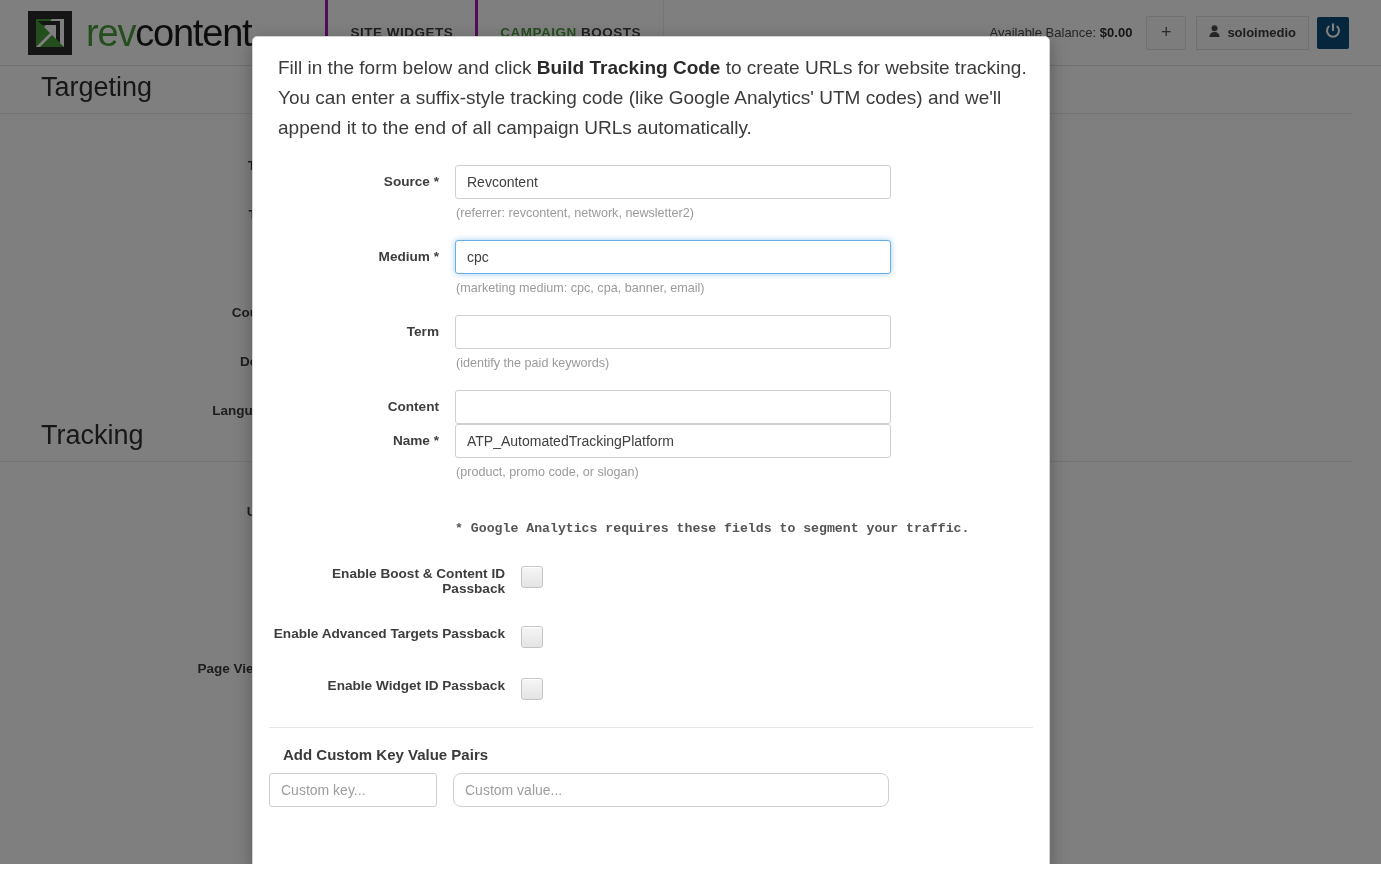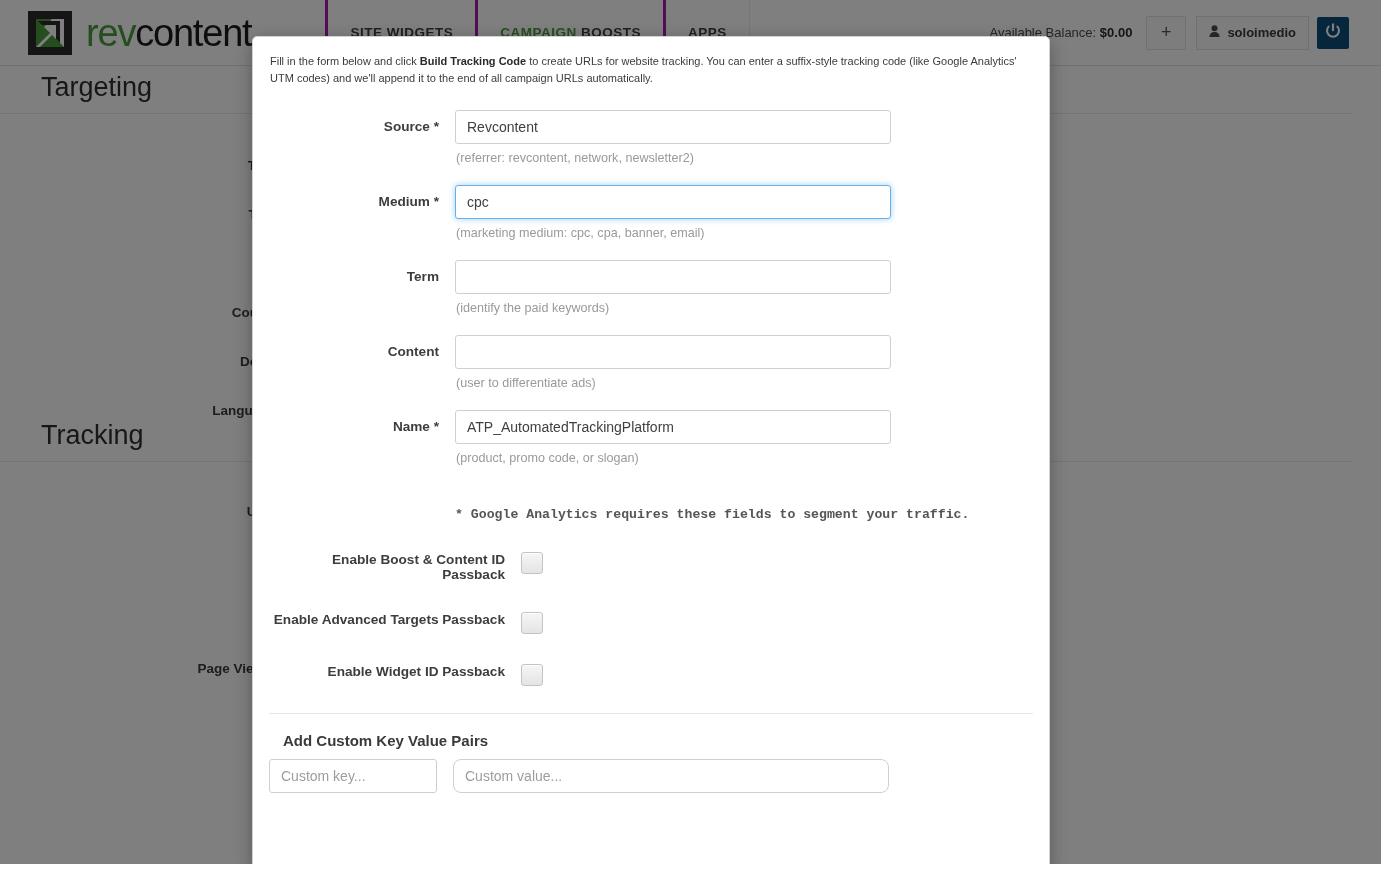--- a/index.html
+++ b/index.html
@@ -101,22 +101,22 @@
     border-bottom: 1px solid #e5e5e5;
   }
   .modal-title { font-size: 15.5px; font-weight: 700; color: #4a4a4a; }
   .modal-close {
     margin-left:auto; font-size: 20px; line-height:1; color: #c9c9c9; font-weight: 400;
     padding: 2px 4px;
   }
   .modal-body { padding: 16px 16px 0 16px; }
 
   .intro {
-    font-size: 11px; color: #3b3b3b; line-height: 1.58;
-    margin: 0 0 22px 0; padding: 0 1px;
+    font-size: 19px; color: #3b3b3b; line-height: 1.58;
+    margin: 0 0 22px 8px; padding: 0 1px;
   }
   .intro b { font-weight: 700; color: #2a2a2a; }
 
   
   .frow { display: flex; align-items: flex-start; margin-bottom: 0; }
   .frow .lbl {
     width: 186px; flex: 0 0 186px;
     text-align: right; padding-right: 16px; padding-top: 9px;
     font-size: 13.6px; font-weight: 700; color: #3d3d3d;
   }
@@ -186,23 +186,20 @@
           </svg>
         </div>
         <div class="brand-word"><span class="grn">rev</span><span>content</span></div>
       </div>
 
       <div class="mainnav">
         <div class="navitem">
             <span>SITE WIDGETS</span>
           </div>
         <div class="navitem"><span class="grn">CAMPAIGN</span>&nbsp;<span>BOOSTS</span></div>
-        <div class="navitem">
-            <span>APPS</span>
-          </div>
       </div>
 
       <div class="topright">
         <div class="balance"><span>Available Balance:</span> <b>$0.00</b></div>
         <div class="plusbtn">
             <span>+</span>
           </div>
         <div class="userbtn">
           <span>
             <svg width="11" height="12" viewBox="0 0 11 12">
@@ -275,21 +272,20 @@
         <div class="fld">
           <input class="txt" type="text" value="" style="">
           <div class="hint">(identify the paid keywords)</div>
         </div>
       </div>
 
       <div class="frow">
         <div class="lbl">Content</div>
         <div class="fld">
           <input class="txt" type="text" value="" style="">
-          <div class="hint">(user to differentiate ads)</div>
         </div>
       </div>
 
       <div class="frow">
         <div class="lbl">Name *</div>
         <div class="fld">
           <input class="txt" type="text" value="ATP_AutomatedTrackingPlatform" style="">
           <div class="hint">(product, promo code, or slogan)</div>
         </div>
       </div>

